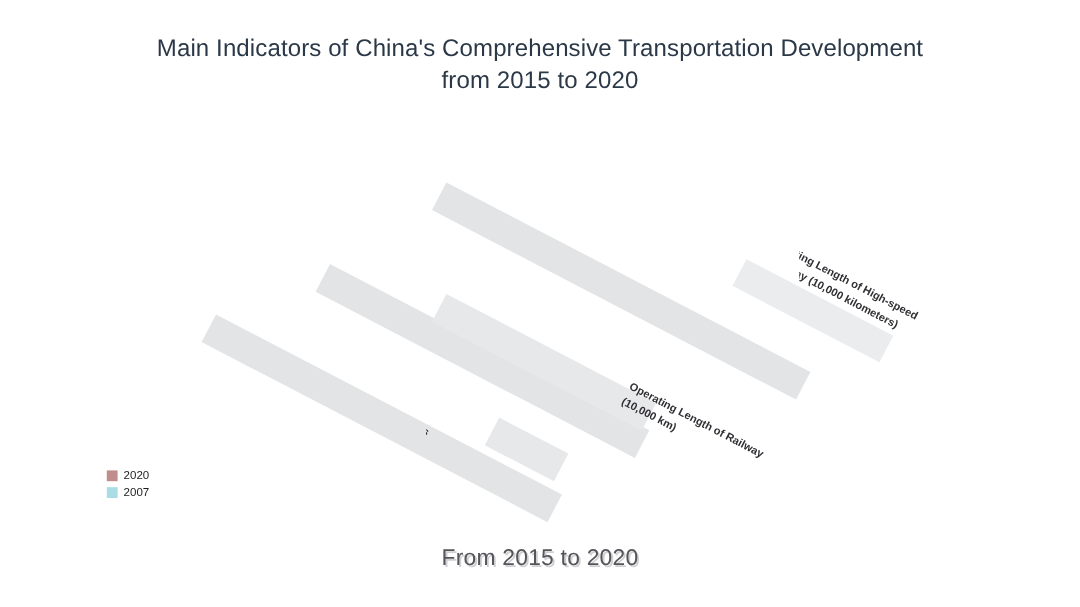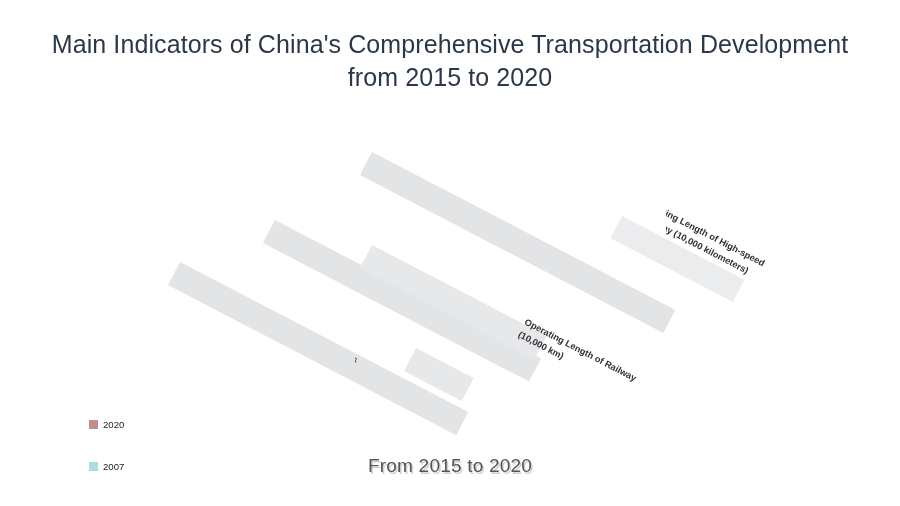--- a/index.html
+++ b/index.html
@@ -19,21 +19,21 @@
   }
 
   
   .chart-title {
     position: absolute;
     left: 0;
     top: 28px;
     width: 900px;
     text-align: center;
     color: #2b3847;
-    font-size: 25px;
+    font-size: 20px;
     font-weight: 400;
     line-height: 1.32;
     letter-spacing: .1px;
   }
   .chart-title .line2 { display: block; }
 
   
   .plot-area {
     position: absolute;
     left: 0;
@@ -77,21 +77,20 @@
     top: 391px;
     display: flex;
     flex-direction: column;
     gap: 3px;
   }
   .legend-item {
     display: flex;
     align-items: center;
     gap: 5px;
     height: 11px;
-    margin-top: 28px;
   }
   .legend-swatch {
     width: 9px;
     height: 9px;
     flex: 0 0 9px;
   }
   .legend-label {
     font-size: 9.6px;
     color: #1d1d1f;
     line-height: 1;

